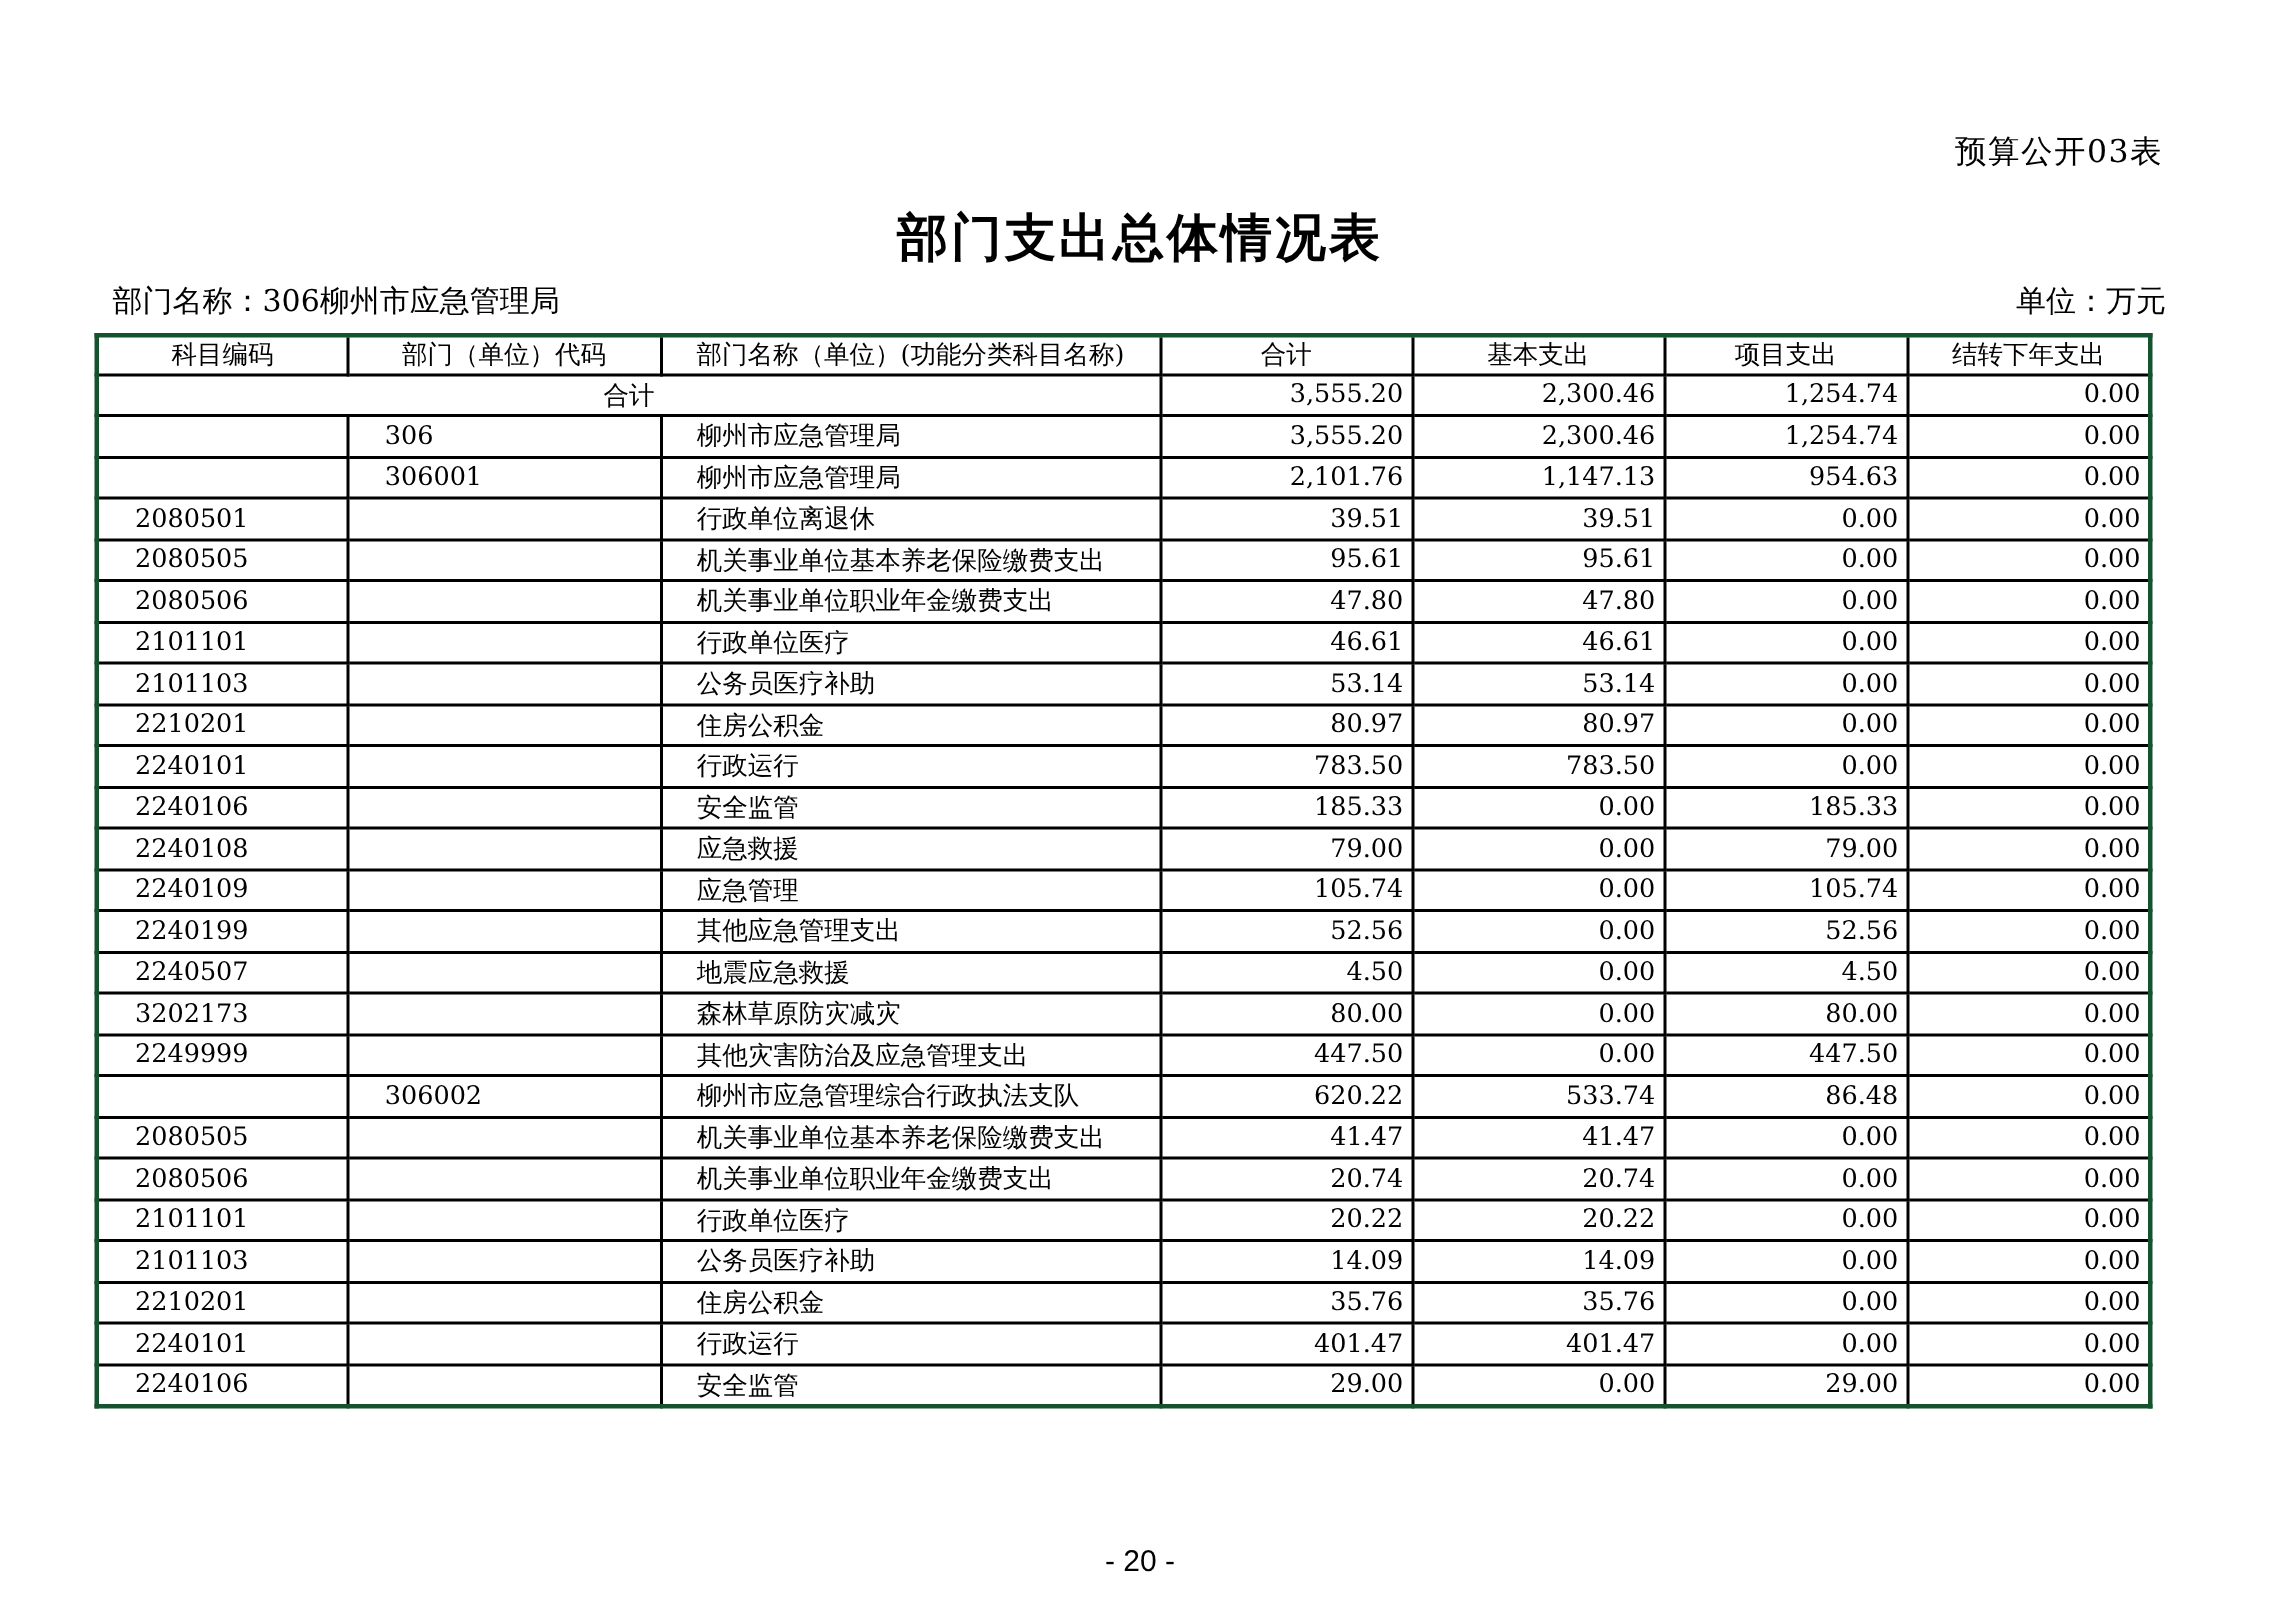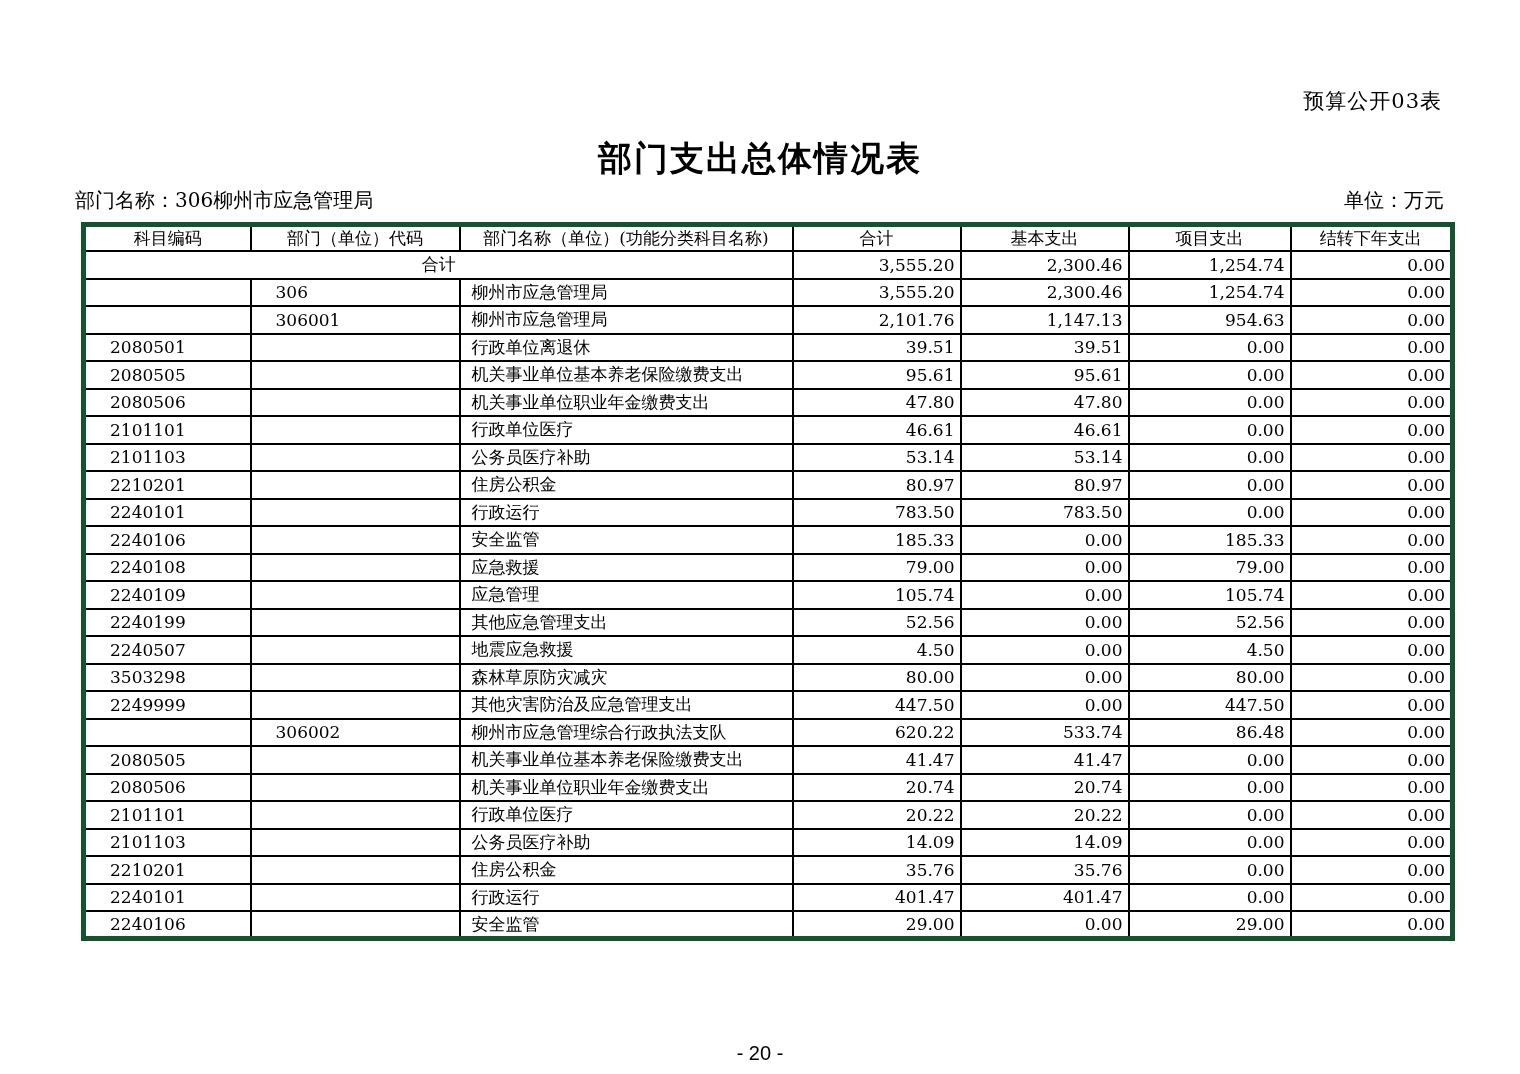--- a/index.html
+++ b/index.html
@@ -16,42 +16,41 @@
   .doc-title {
     position:absolute; top:136px; left:0; width:1520px;
     text-align:center; font-size:34px; font-weight:bold; letter-spacing:2px;
   }
   .meta-row {
     position:absolute; top:187px; left:75px; width:1369px;
     display:flex; justify-content:space-between;
     font-size:20px;
   }
   table.budget {
-    position:absolute; top:222px; left:81px; width:1369px;
+    position:absolute; top:222px; left:63px; width:1369px;
     border-collapse:collapse; table-layout:fixed;
-    border:5px solid #14532d;
+    border:3px solid #14532d;
   }
   table.budget th, table.budget td {
     border-left:2px solid #000; border-right:2px solid #000;
     border-top:2px solid #000; border-bottom:2px solid #000;
     overflow:hidden; white-space:nowrap;
     font-size:17px; font-weight:normal;
   }
   thead tr { height:26px; }
   tbody tr { height:27.5px; }
   th.hdr { text-align:center; font-weight:bold; font-size:18px; }
   td.c-code, td.c-dept { text-align:left; padding-left:24px; }
-  td.c-name { text-align:left; padding-left:11px; }
+  td.c-name { text-align:left; padding-left:23px; }
   td.c-num { text-align:right; padding-right:5px; }
   td.c-total-label { text-align:center; font-weight:bold; font-size:18px; }
   .page-footer {
     position:absolute; top:1030px; left:0; width:1520px;
     text-align:center; font-size:20px;
     font-family:"Liberation Sans","DejaVu Sans",sans-serif;
-    margin-top:12px;
   }
 </style>
 </head>
 <body>
 
 <div class="form-label">预算公开03表</div>
 
 <div class="doc-title">部门支出总体情况表</div>
 
 <div class="meta-row">
@@ -208,21 +207,21 @@
       <tr>
         <td class="c-code">2240507</td>
         <td class="c-dept"></td>
         <td class="c-name">地震应急救援</td>
         <td class="c-num">4.50</td>
         <td class="c-num">0.00</td>
         <td class="c-num">4.50</td>
         <td class="c-num">0.00</td>
       </tr>
       <tr>
-        <td class="c-code">3503298</td>
+        <td class="c-code">3202173</td>
         <td class="c-dept"></td>
         <td class="c-name">森林草原防灾减灾</td>
         <td class="c-num">80.00</td>
         <td class="c-num">0.00</td>
         <td class="c-num">80.00</td>
         <td class="c-num">0.00</td>
       </tr>
       <tr>
         <td class="c-code">2249999</td>
         <td class="c-dept"></td>

